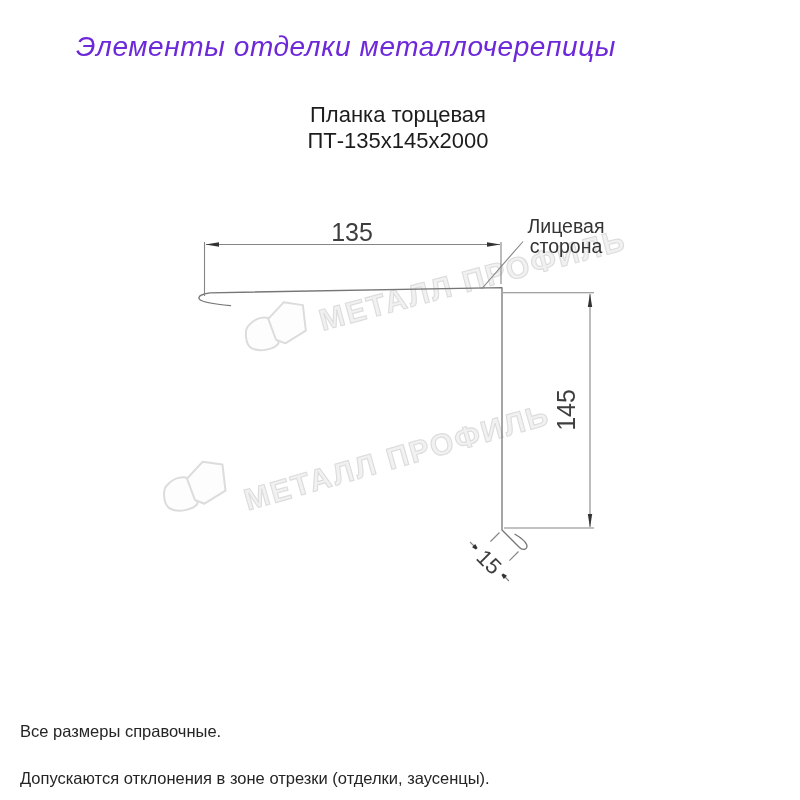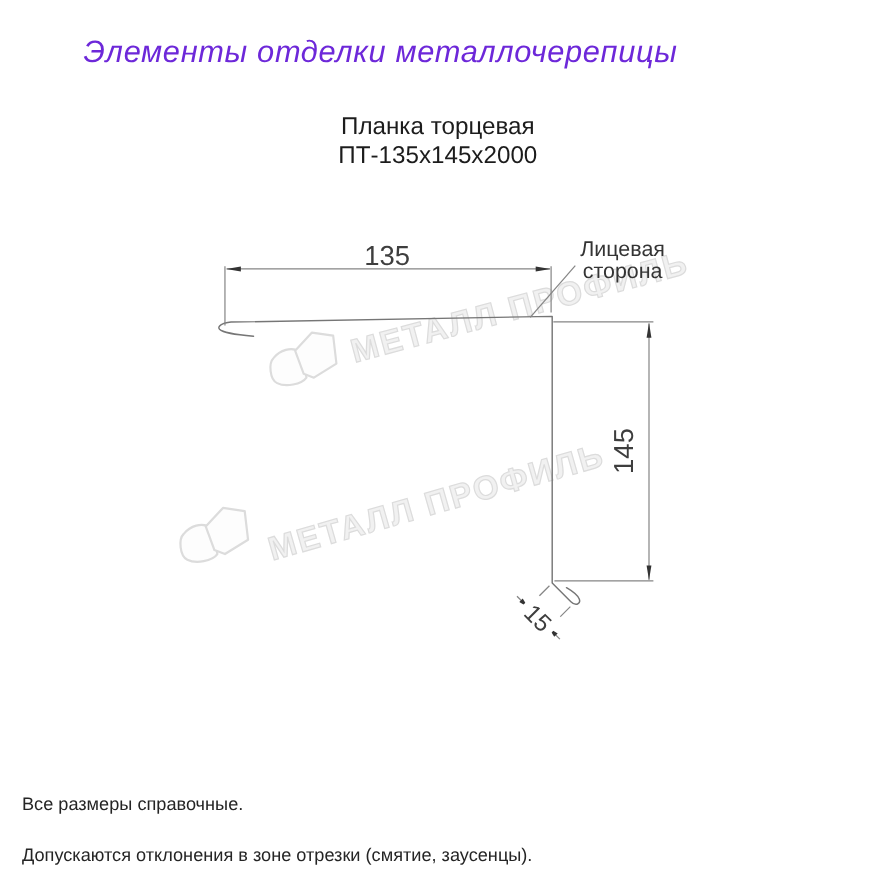--- a/index.html
+++ b/index.html
@@ -90,13 +90,13 @@
     <rect x="472" y="547" width="36" height="27" fill="#ffffff"></rect>
     <text x="490" y="570" text-anchor="middle" font-size="22" fill="#3e3e3e">15</text>
   </g>
 
   <line x1="482" y1="288.5" x2="523" y2="241.5" stroke="#858585" stroke-width="1.1"></line>
   <text x="566" y="233" text-anchor="middle" font-size="19.5" fill="#343434">Лицевая</text>
   <text x="566" y="252.5" text-anchor="middle" font-size="19.5" fill="#343434">сторона</text>
 </svg>
 
 <div class="abs note note1">Все размеры справочные.</div>
-<div class="abs note note2">Допускаются отклонения в зоне отрезки (смятие, заусенцы).</div>
+<div class="abs note note2">Допускаются отклонения в зоне отрезки (отделки, заусенцы).</div>
 
 </body></html>

